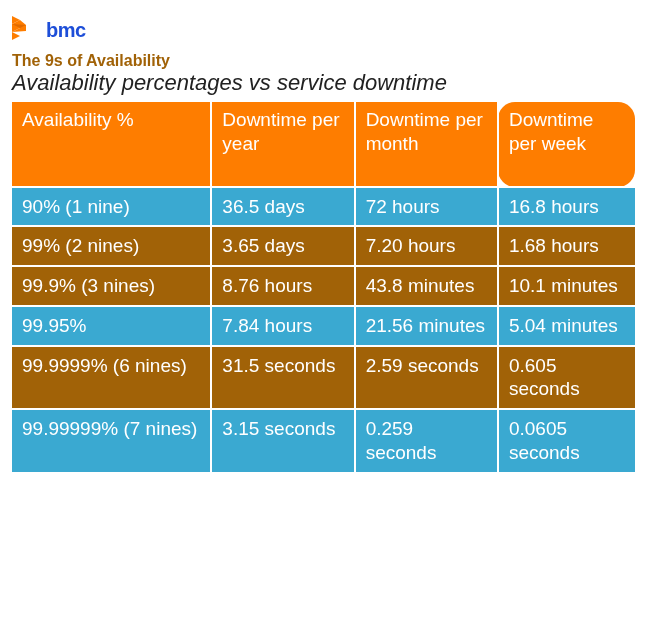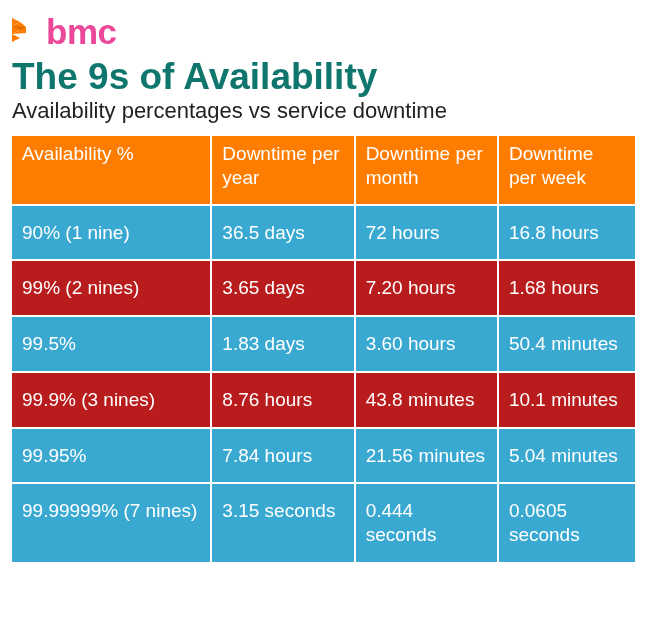--- a/index.html
+++ b/index.html
@@ -13,64 +13,65 @@
   .logo-row {
     display: flex;
     align-items: center;
     gap: 6px;
     margin-bottom: 4px;
   }
   .logo-mark {
     display: inline-block;
   }
   .logo-text {
-    font-size: 35px;
+    font-size: 20px;
     font-weight: 700;
-    color: #ec4899;
+    color: #1d4ed8;
     letter-spacing: -0.5px;
   }
   .title {
-    font-size: 37px;
+    font-size: 16px;
     font-weight: 700;
-    color: #0f766e;
+    color: #a16207;
     margin: 2px 0 0 0;
   }
   .subtitle {
     font-size: 22px;
     font-weight: 400;
     color: #222;
-    margin: 0 0 12px 0;
+    margin: 0 0 6px 0;
+    font-style: italic;
   }
   table {
     border-collapse: collapse;
     width: 100%;
     font-size: 19px;
     color: #fff;
   }
   th {
     background: #fe7d00;
     color: #fff;
     text-align: left;
     font-weight: 400;
-    padding: 6px 10px 14px 10px;
+    padding: 6px 10px 30px 10px;
     vertical-align: top;
     border-right: 2px solid #fff;
     line-height: 1.25;
   }
-  th:last-child { border-right: none; }
+  th:last-child { border-right: none; border-radius: 17px; }
   td {
-    padding: 15px 10px;
+    padding: 7px 10px;
     vertical-align: top;
     border-right: 2px solid #fff;
     line-height: 1.25;
   }
   td:last-child { border-right: none; }
   tbody tr { border-top: 2px solid #fff; }
   .row-light { background: #3aa9d1; }
-  .row-dark  { background: #b91c1c; }
+  .row-dark  { background: #a16207; }
   
   col.c1 { width: 32%; }
   col.c2 { width: 23%; }
   col.c3 { width: 23%; }
   col.c4 { width: 22%; }
 </style>
 </head>
 <body>
 
 <div class="logo-row">
@@ -111,38 +112,38 @@
         <td>36.5 days</td>
         <td>72 hours</td>
         <td>16.8 hours</td>
       </tr>
       <tr class="row-dark">
         <td>99% (2 nines)</td>
         <td>3.65 days</td>
         <td>7.20 hours</td>
         <td>1.68 hours</td>
       </tr>
-      <tr class="row-light">
-        <td>99.5%</td>
-        <td>1.83 days</td>
-        <td>3.60 hours</td>
-        <td>50.4 minutes</td>
-      </tr>
       <tr class="row-dark">
         <td>99.9% (3 nines)</td>
         <td>8.76 hours</td>
         <td>43.8 minutes</td>
         <td>10.1 minutes</td>
       </tr>
       <tr class="row-light">
         <td>99.95%</td>
         <td>7.84 hours</td>
         <td>21.56 minutes</td>
         <td>5.04 minutes</td>
       </tr>
+      <tr class="row-dark">
+        <td>99.9999% (6 nines)</td>
+        <td>31.5 seconds</td>
+        <td>2.59 seconds</td>
+        <td>0.605 seconds</td>
+      </tr>
       <tr class="row-light">
         <td>99.99999% (7 nines)</td>
         <td>3.15 seconds</td>
-        <td>0.444 seconds</td>
+        <td>0.259 seconds</td>
         <td>0.0605 seconds</td>
       </tr>
     </tbody>
 </table>
 
 </body></html>

